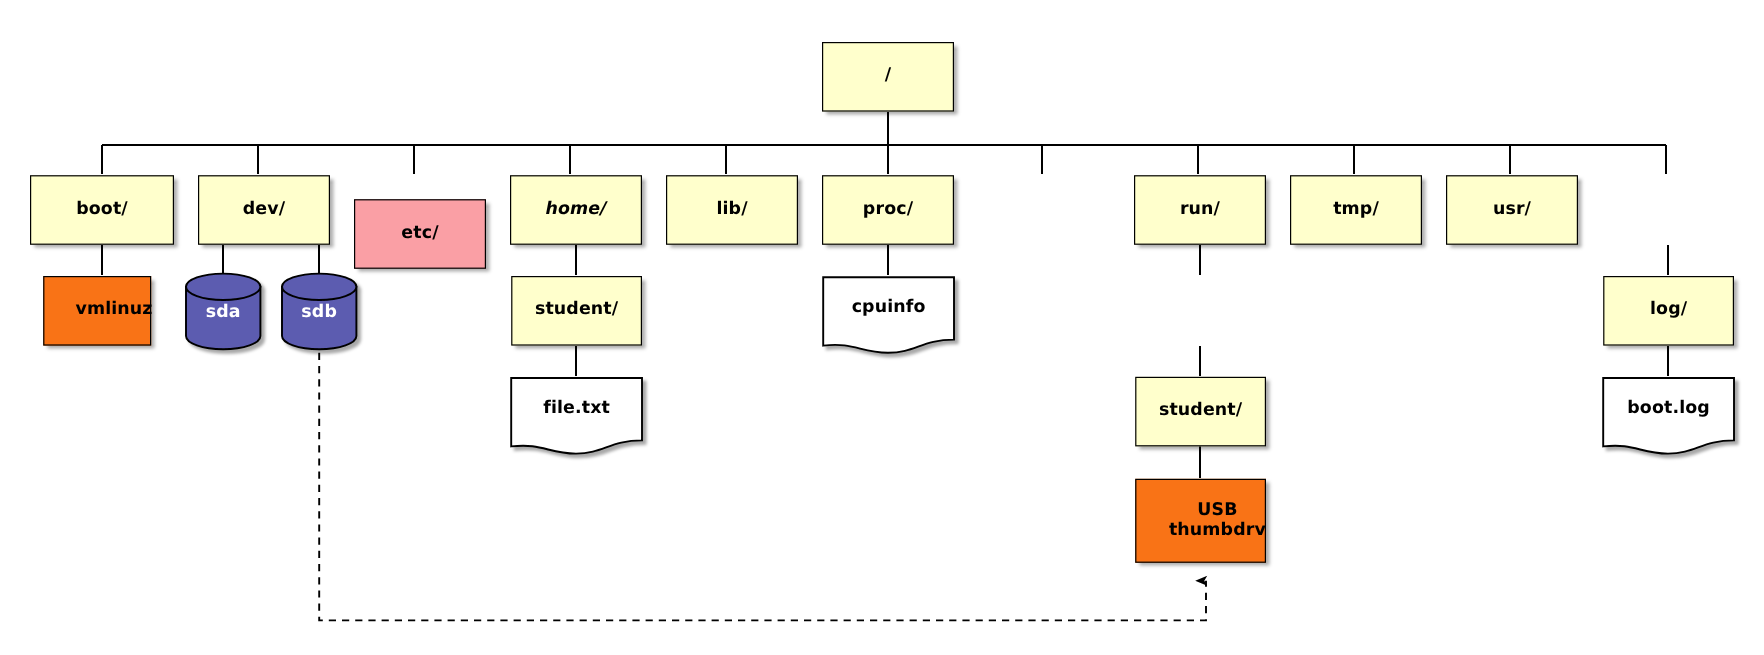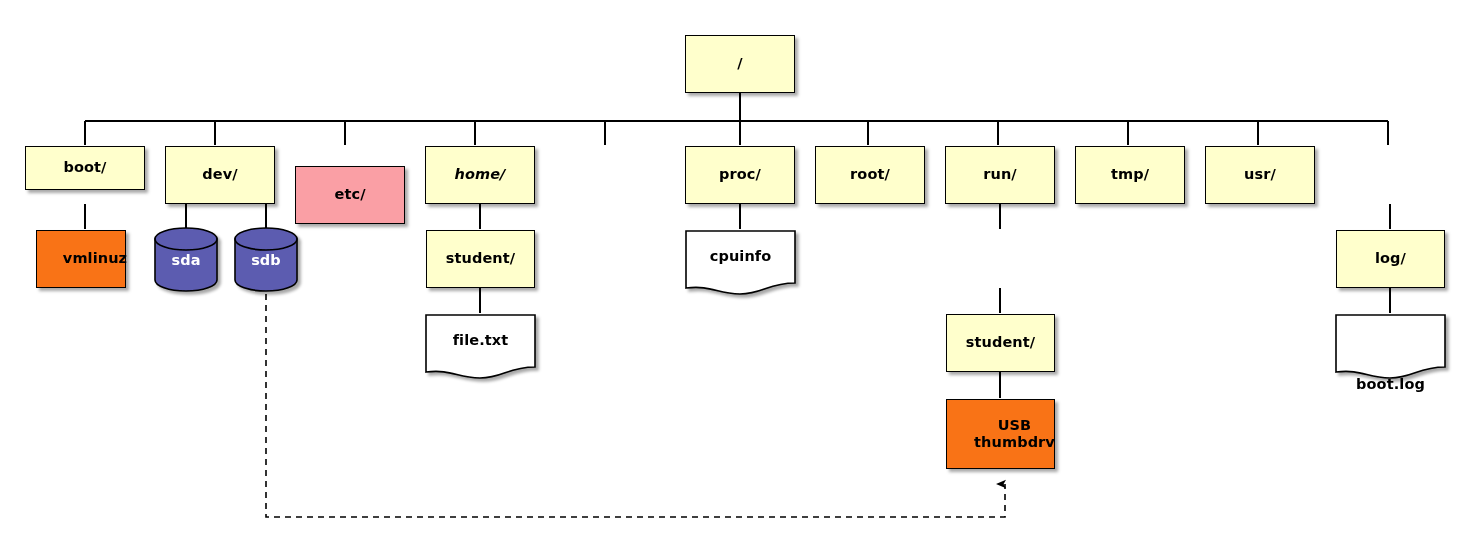--- a/index.html
+++ b/index.html
@@ -132,37 +132,37 @@
         <path d="M235,239 L235,280 A31,11 0 0 0 297,280 L297,239 Z" fill="#5b5bb0" stroke="#000000" stroke-width="1.6"></path>
         <ellipse cx="266" cy="239" rx="31" ry="11" fill="#5b5bb0" stroke="#000000" stroke-width="1.6"></ellipse>
       </g>
     </g>
   </svg>
 
   <div class="node rect dir" style="left:685px; top:35px; width:110px; height:58px;">
     <span class="lbl">/</span>
   </div>
 
-  <div class="node rect dir" style="left:25px; top:146px; width:120px; height:44px;">
+  <div class="node rect dir" style="left:25px; top:146px; width:120px; height:58px;">
     <span class="lbl">boot/</span>
   </div>
   <div class="node rect dir" style="left:165px; top:146px; width:110px; height:58px;">
     <span class="lbl">dev/</span>
   </div>
   <div class="node rect alert" style="left:295px; top:146px; width:110px; height:58px;margin-top:20px;">
     <span class="lbl">etc/</span>
   </div>
   <div class="node rect dir" style="left:425px; top:146px; width:110px; height:58px;font-style:italic;">
     <span class="lbl">home/</span>
   </div>
+  <div class="node rect dir" style="left:555px; top:146px; width:110px; height:58px;">
+    <span class="lbl">lib/</span>
+  </div>
   <div class="node rect dir" style="left:685px; top:146px; width:110px; height:58px;">
     <span class="lbl">proc/</span>
-  </div>
-  <div class="node rect dir" style="left:815px; top:146px; width:110px; height:58px;">
-    <span class="lbl">root/</span>
   </div>
   <div class="node rect dir" style="left:945px; top:146px; width:110px; height:58px;">
     <span class="lbl">run/</span>
   </div>
   <div class="node rect dir" style="left:1075px; top:146px; width:110px; height:58px;">
     <span class="lbl">tmp/</span>
   </div>
   <div class="node rect dir" style="left:1205px; top:146px; width:110px; height:58px;">
     <span class="lbl">usr/</span>
   </div>
@@ -193,17 +193,17 @@
     <span class="lbl">student/</span>
   </div>
   <div class="node rect plain" style="left:946px; top:399px; width:109px; height:70px; flex-direction:column;">
     <span class="lbl">USB</span>
     <span class="lbl">thumbdrv</span>
   </div>
 
   <div class="node rect dir" style="left:1336px; top:230px; width:109px; height:58px;">
     <span class="lbl">log/</span>
   </div>
-  <div class="node doc" style="left:1336px; top:315px; width:109px; height:52px;margin-top:44px;">
+  <div class="node doc" style="left:1336px; top:315px; width:109px; height:52px;">
     <span class="lbl">boot.log</span>
   </div>
 
 </div>
 
 </body></html>

